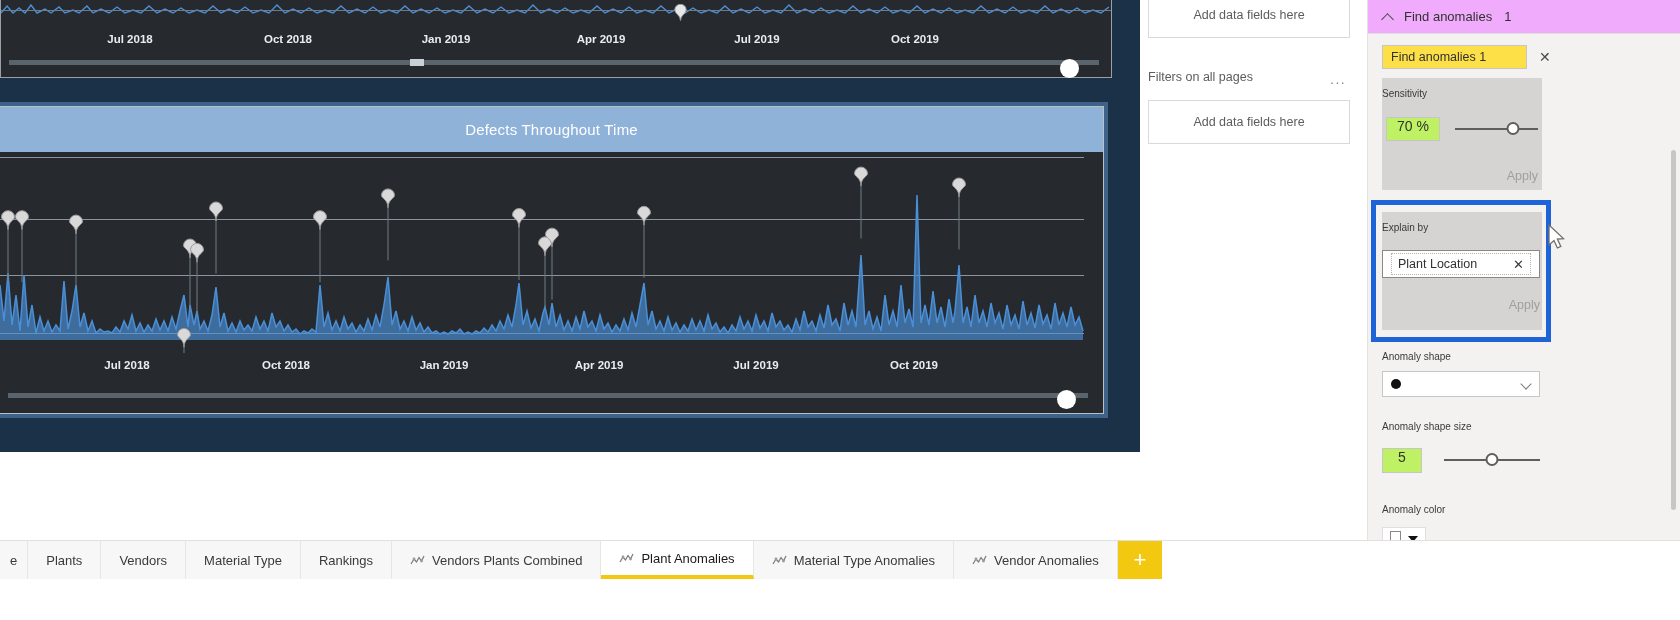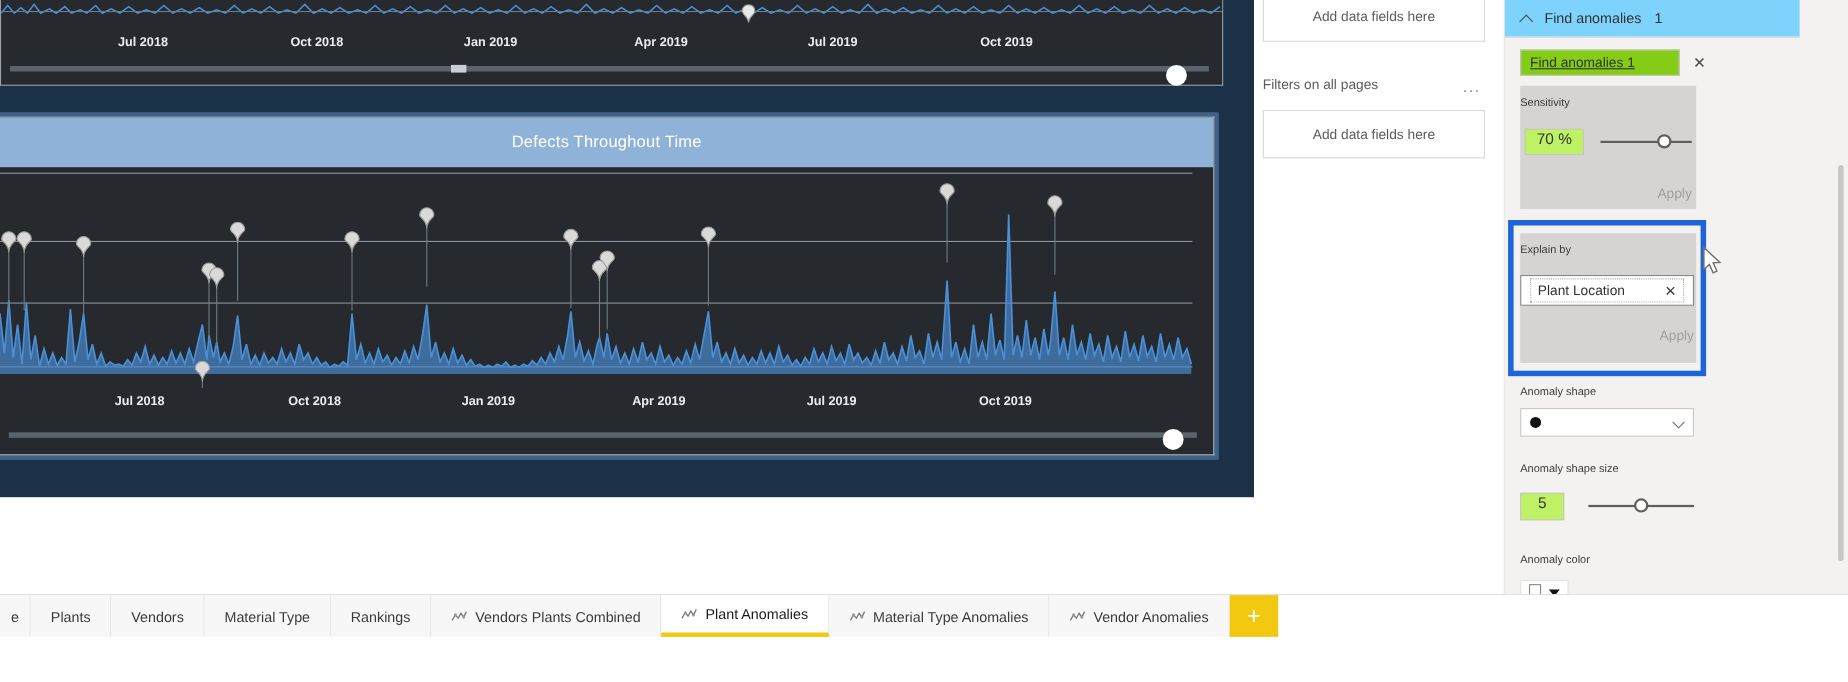--- a/index.html
+++ b/index.html
@@ -139,24 +139,24 @@
 
   
   .format-pane {
     position: absolute; left: 1368px; top: 0;
     width: 312px; height: 540px;
     background: #f3f2f1;
     font-size: 12.5px; color: #3b3a39;
   }
   .fp-header {
     position: absolute; left: 0; top: 0;
-    width: 268px; height: 34px;
+    width: 312px; height: 34px;
     display: flex; align-items: center;
     padding-left: 14px;
-    background: #7dd3fc;
+    background: #f0abfc;
     border-bottom: 1px solid #e1dfdd;
   }
   .chev-up {
     width: 12px; height: 12px; margin-right: 10px;
     position: relative; flex: 0 0 auto;
   }
   .chev-up::before {
     content: ""; position: absolute; left: 1px; top: 4px;
     width: 8px; height: 8px;
     border-left: 1.4px solid #4a4a4a; border-top: 1.4px solid #4a4a4a;
@@ -165,23 +165,23 @@
   .fp-header-title { font-size: 13px; color: #323130; }
   .fp-header-count { margin-left: 12px; font-size: 13px; color: #323130; }
 
   .measure-row {
     position: absolute; left: 14px; top: 45px;
     width: 285px; height: 24px;
     display: flex; align-items: center;
   }
   .measure-chip {
     width: 145px; height: 24px;
-    border: 1px solid #c8c6c4; background: #84cc16;
+    border: 1px solid #c8c6c4; background: #fde047;
     display: flex; align-items: center; padding-left: 8px;
-    font-size: 12.5px; color: #323130; text-decoration: underline;
+    font-size: 12.5px; color: #323130;
   }
   .measure-x {
     margin-left: 12px; color: #4a4a4a; font-size: 14px; line-height: 1;
     cursor: default;
   }
 
   .sec-gray {
     position: absolute;
     background: #d6d4d2;
   }

